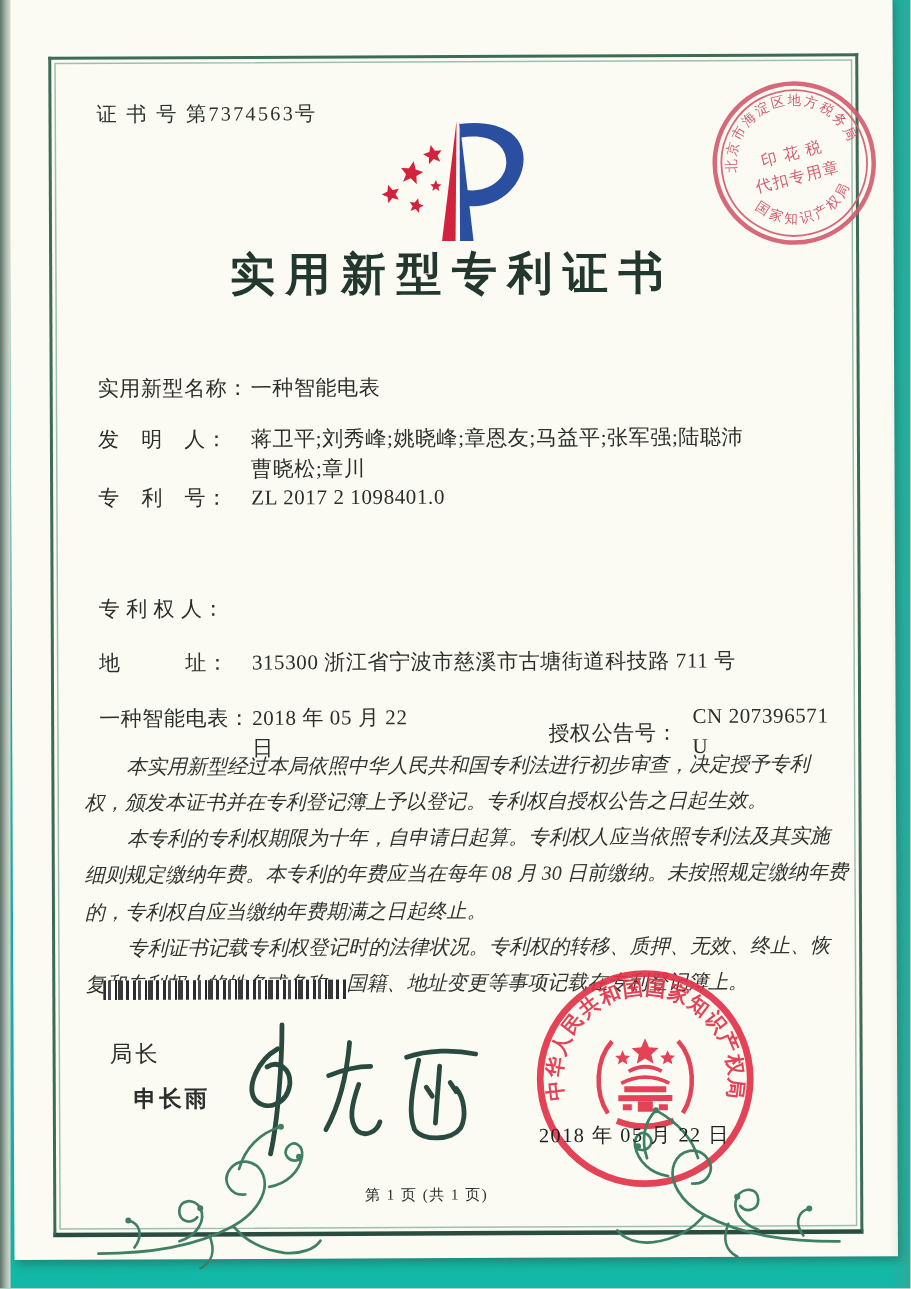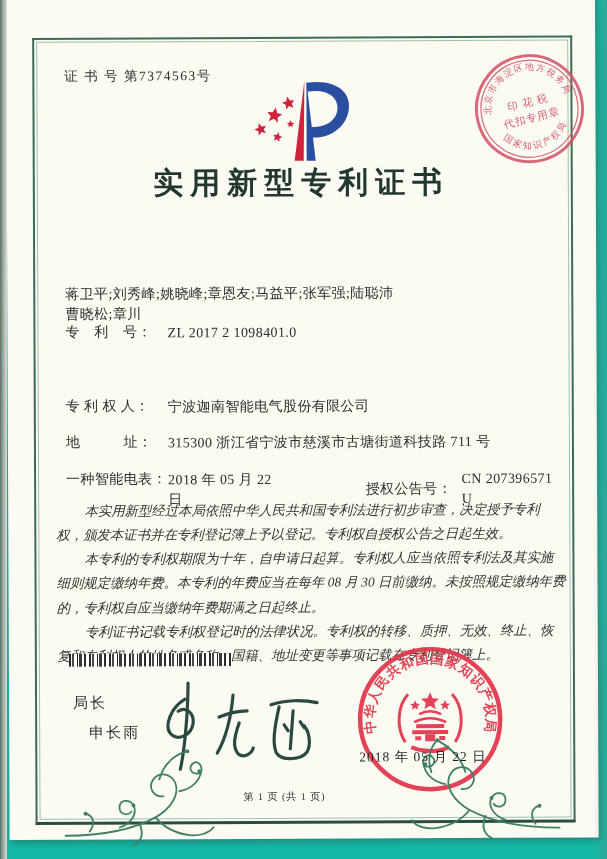--- a/index.html
+++ b/index.html
@@ -36,21 +36,21 @@
 
   .paras{position:absolute;left:48px;top:500px;width:510px;font-size:13.4px;line-height:1.8;
          color:#31342f;font-style:italic;}
   .paras p{margin:0;text-indent:2.1em;}
 
   .barcode{position:absolute;left:60px;top:654px;width:163px;height:13px;
      background:repeating-linear-gradient(90deg,#2c2c2c 0 2px,#fff 2px 3px,#4a4a4a 3px 5px,#fff 5px 8px,
      #222 8px 9px,#fff 9px 10px,#3a3a3a 10px 13px,#fff 13px 15px,#2c2c2c 15px 17px,#fff 17px 20px);}
 
   .director-title{position:absolute;left:64px;top:694px;font-size:15px;color:#2b2e2a;letter-spacing:2px;}
-  .director-name{position:absolute;left:80px;top:724px;font-size:15px;color:#2b2e2a;letter-spacing:2px;}
+  .director-name{position:absolute;left:80px;top:724px;font-size:15px;color:#2b2e2a;letter-spacing:2px;font-weight:bold;}
   .signature{position:absolute;left:124px;top:676px;}
 
   .seal{position:absolute;left:346px;top:646px;}
   .seal-date{position:absolute;left:350px;top:750px;font-size:13.5px;color:#1f1f1f;letter-spacing:1px;z-index:5;}
 
   .tax-stamp{position:absolute;left:460px;top:48px;transform:rotate(-14deg);}
 
   .flourish-left{position:absolute;left:50px;top:740px;}
   .flourish-right{position:absolute;left:396px;top:734px;transform:scaleX(-1);}
 
@@ -81,31 +81,35 @@
 
       <use href="#st" transform="translate(44,26) scale(1.05) rotate(-12)"></use>
       <use href="#st" transform="translate(30,38) scale(1.25) rotate(10)"></use>
       <use href="#st" transform="translate(16,52) scale(1.0) rotate(-18)"></use>
       <use href="#st" transform="translate(33,60) scale(0.8) rotate(14)"></use>
       <use href="#st" transform="translate(46,47) scale(0.62) rotate(0)"></use>
     </svg>
 
     <div class="title">实用新型专利证书</div>
 
+    <div class="row r1">
+      <span class="lab">实用新型名称：</span>
+      <span class="val">一种智能电表</span>
+    </div>
     <div class="row r2">
+      <span class="lab">发　明　人：</span>
       <span class="val">蒋卫平;刘秀峰;姚晓峰;章恩友;马益平;张军强;陆聪沛
 曹晓松;章川</span>
     </div>
     <div class="row r3">
       <span class="lab">专　利　号：</span>
       <span class="val">ZL 2017 2 1098401.0</span>
     </div>
     <div class="row r5">
       <span class="lab">专 利 权 人：</span>
-      <span class="val">宁波迦南智能电气股份有限公司</span>
     </div>
     <div class="row r6">
       <span class="lab">地　　　址：</span>
       <span class="val">315300 浙江省宁波市慈溪市古塘街道科技路 711 号</span>
     </div>
     <div class="row r7">
       <span class="lab">一种智能电表：</span>
       <span class="val">2018 年 05 月 22 日</span>
       <span class="grp2">
         <span class="lab2">授权公告号：</span>

